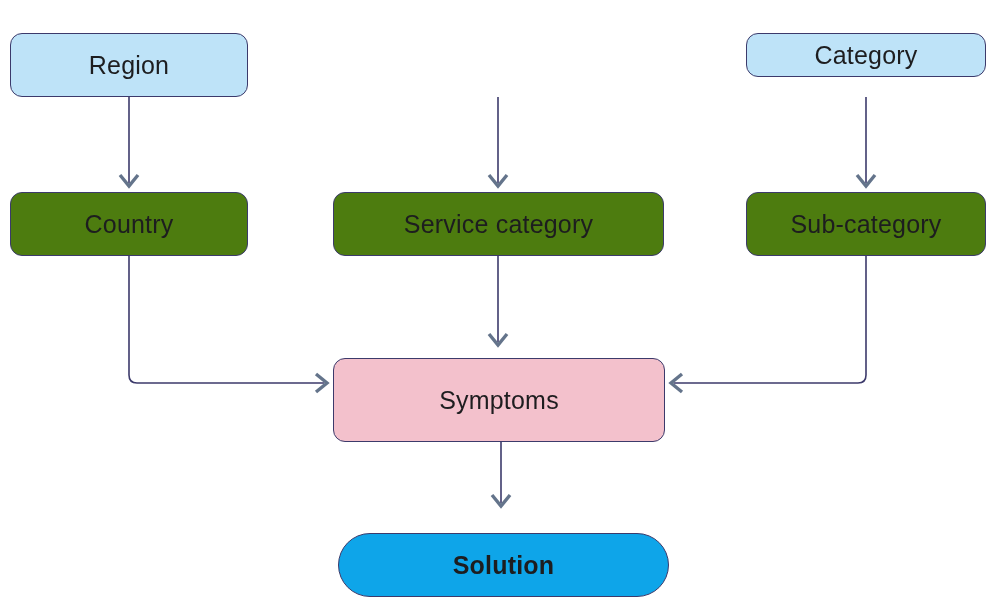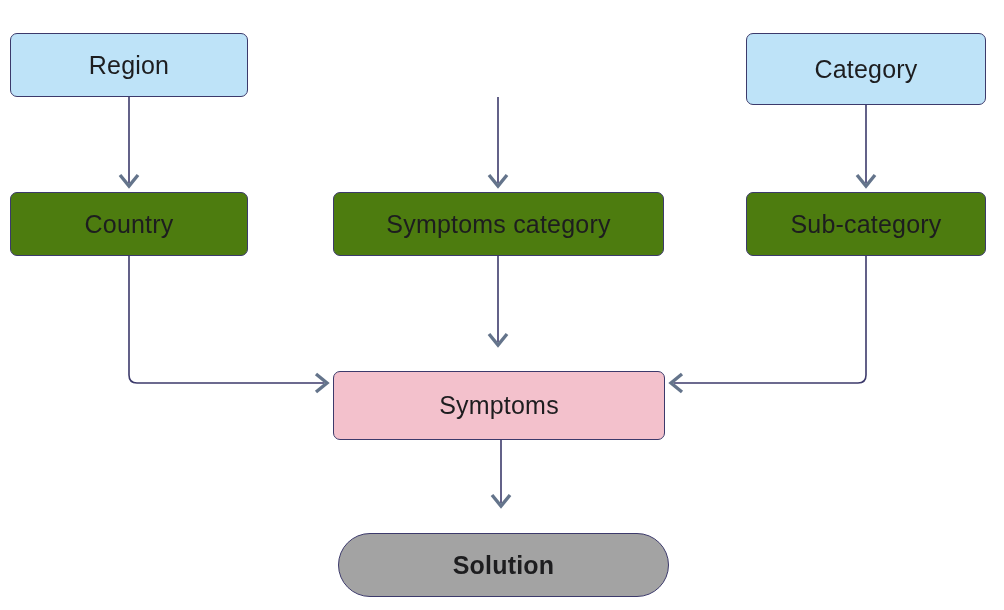--- a/index.html
+++ b/index.html
@@ -19,41 +19,41 @@
     position: absolute;
     left: 0;
     top: 0;
     width: 1004px;
     height: 610px;
   }
   .node {
     position: absolute;
     box-sizing: border-box;
     border: 1.6px solid #3c3a6b;
-    border-radius: 7px;
+    border-radius: 12px;
     display: flex;
     align-items: center;
     justify-content: center;
     font-size: 25px;
     color: #1d1d1f;
     letter-spacing: 0.2px;
   }
   .node.blue   { background: #bee3f8; }
   .node.yellow { background: #4d7c0f; }
   .node.pink   { background: #f3c1cc; }
-  .node.green  { background: #a3a3a3; border-radius: 32px; align-items: center; }
+  .node.green  { background: #0ea5e9; border-radius: 32px; align-items: center; }
   .node.green .node-label { font-weight: bold; }
 
   #node-region           { left: 10px;  top: 33px;  width: 238px; height: 64px; }
   #node-market-process   { left: 333px; top: 33px;  width: 331px; height: 64px; }
-  #node-category         { left: 746px; top: 33px;  width: 240px; height: 72px; align-items: center; }
+  #node-category         { left: 746px; top: 33px;  width: 240px; height: 44px; align-items: center; }
   #node-country          { left: 10px;  top: 192px; width: 238px; height: 64px; }
   #node-service-category { left: 333px; top: 192px; width: 331px; height: 64px; }
   #node-sub-category     { left: 746px; top: 192px; width: 240px; height: 64px; }
-  #node-symptoms         { left: 333px; top: 371px; width: 332px; height: 69px; }
+  #node-symptoms         { left: 333px; top: 358px; width: 332px; height: 84px; }
   #node-solution         { left: 338px; top: 533px; width: 331px; height: 64px; }
 
   .edge-line {
     stroke: #3c3a6b;
     stroke-width: 1.6;
     fill: none;
   }
   .arrowhead {
     stroke: #64748b;
     stroke-width: 3.4;
@@ -112,21 +112,21 @@
 
   <div class="node blue" id="node-category">
     <span class="node-label">Category</span>
   </div>
 
   <div class="node yellow" id="node-country">
     <span class="node-label">Country</span>
   </div>
 
   <div class="node yellow" id="node-service-category">
-    <span class="node-label">Symptoms category</span>
+    <span class="node-label">Service category</span>
   </div>
 
   <div class="node yellow" id="node-sub-category">
     <span class="node-label">Sub-category</span>
   </div>
 
   <div class="node pink" id="node-symptoms">
     <span class="node-label">Symptoms</span>
   </div>
 

